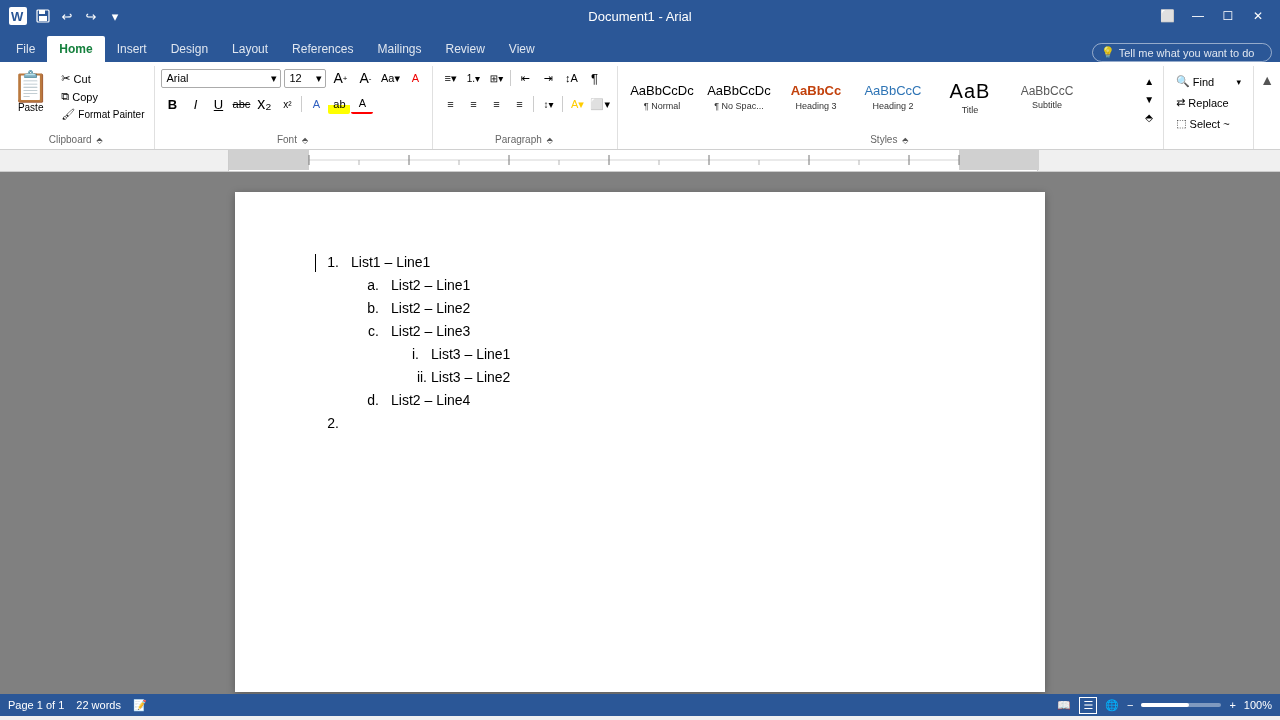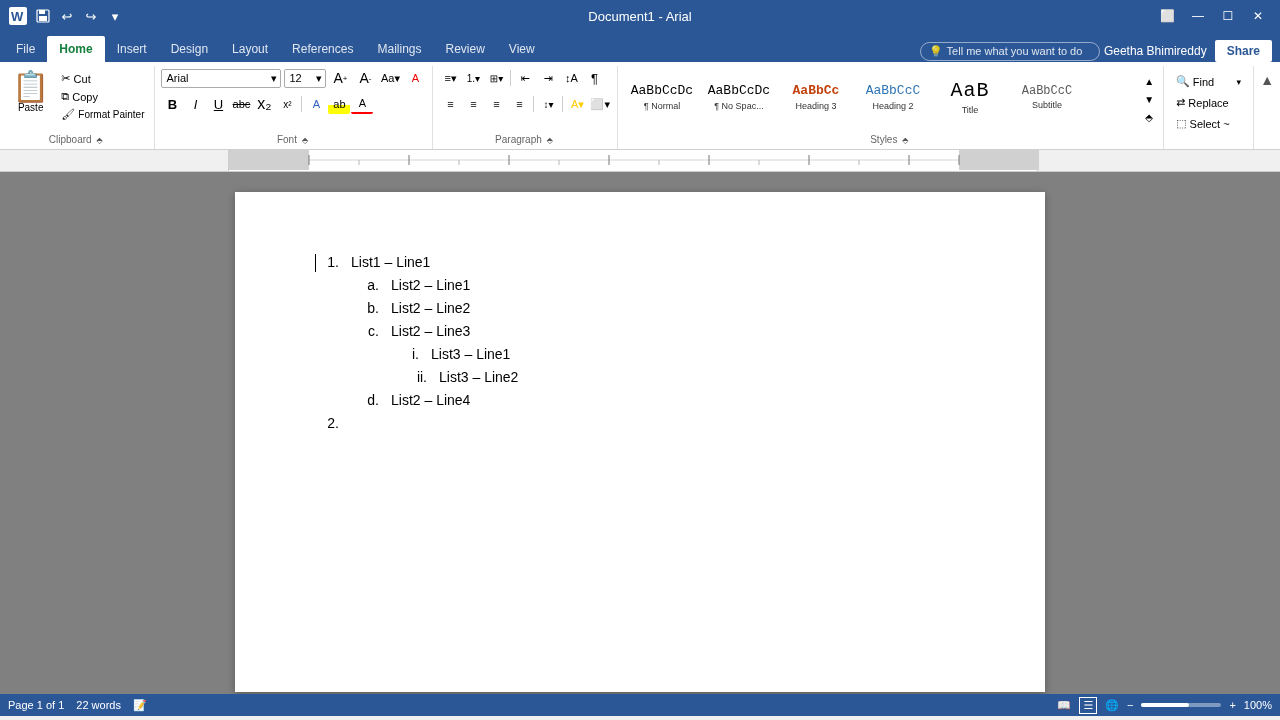--- a/index.html
+++ b/index.html
@@ -132,21 +132,21 @@
 
     
     .styles-group { min-width: 380px; flex: 1; }
     .styles-row { display: flex; gap: 2px; align-items: center; flex: 1; overflow: hidden; }
     .style-item {
       min-width: 75px; height: 56px;
       display: flex; flex-direction: column; align-items: center; justify-content: center;
       cursor: pointer; border-radius: 3px; padding: 2px 4px;
       border: 1px solid transparent;
     }
-    .style-preview { font-size: 14px; line-height: 1.2; font-family: Liberation Mono, monospace; }
+    .style-preview { font-size: 14px; line-height: 1.2; }
     .style-name { font-size: 9px; color: #333; margin-top: 2px; }
     .styles-scroll { width: 16px; display: flex; flex-direction: column; gap: 2px; padding-top: 4px; }
     .scroll-btn { width: 16px; height: 16px; display: flex; align-items: center; justify-content: center; cursor: pointer; font-size: 10px; }
 
     
     .editing-group { min-width: 90px; }
     .edit-btn {
       display: flex; align-items: center; gap: 3px;
       padding: 3px 6px; cursor: pointer; border-radius: 2px; font-size: 11px;
       width: 100%;
@@ -266,24 +266,20 @@
   <div class="ribbon-tab">References</div>
   <div class="ribbon-tab">Mailings</div>
   <div class="ribbon-tab">Review</div>
   <div class="ribbon-tab">View</div>
   <div style="flex:1"></div>
   <div class="tab-right">
     <div class="tell-me">
       <span>💡</span>
       <span>Tell me what you want to do</span>
     </div>
-    <div class="account-area">
-      <span>Geetha Bhimireddy</span>
-      <button class="share-btn">Share</button>
-    </div>
   </div>
 </div>
 
 <div class="ribbon-content">
 
   <div class="ribbon-group clipboard-group">
     <div class="ribbon-group-content">
       <div class="paste-btn">
         <div style="font-size:30px; line-height:1;">📋</div>
         <div style="font-size:10px;">Paste</div>
@@ -504,21 +500,21 @@
         <span class="list-marker" style="margin-right:8px;">c.</span>
         <span class="list-text">List2 – Line3</span>
       </div>
 
       <div class="list-item list-level3" style="margin-bottom:2px;">
         <span class="list-marker" style="margin-right:8px;">i.</span>
         <span class="list-text">List3 – Line1</span>
       </div>
 
       <div class="list-item list-level3" style="margin-bottom:2px; margin-left: 88px;">
-        <span class="list-marker" style="margin-right:8px;">ii.</span>
+        <span class="list-marker" style="">ii.</span>
         <span class="list-text">List3 – Line2</span>
       </div>
 
       <div class="list-item list-level2" style="margin-bottom:2px;">
         <span class="list-marker" style="margin-right:8px;">d.</span>
         <span class="list-text">List2 – Line4</span>
       </div>
 
       <div class="list-item list-level1" style="margin-bottom:2px;">
         <span class="list-marker" style="margin-right:8px;">2.</span>

